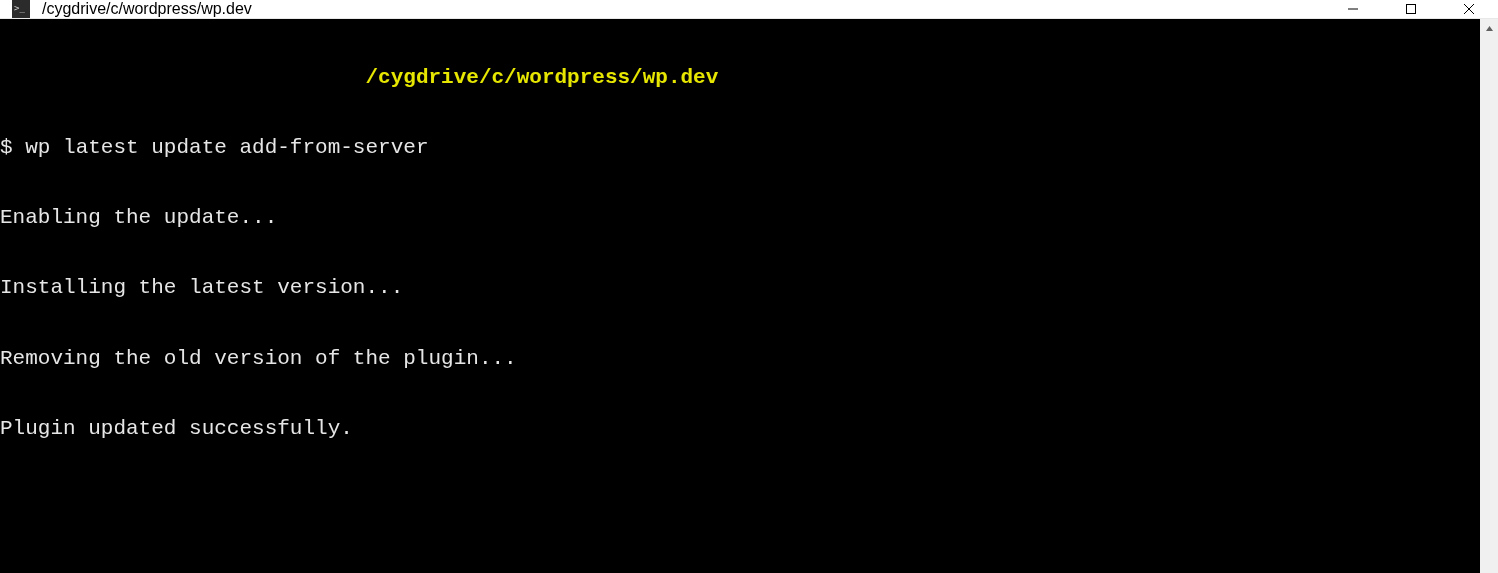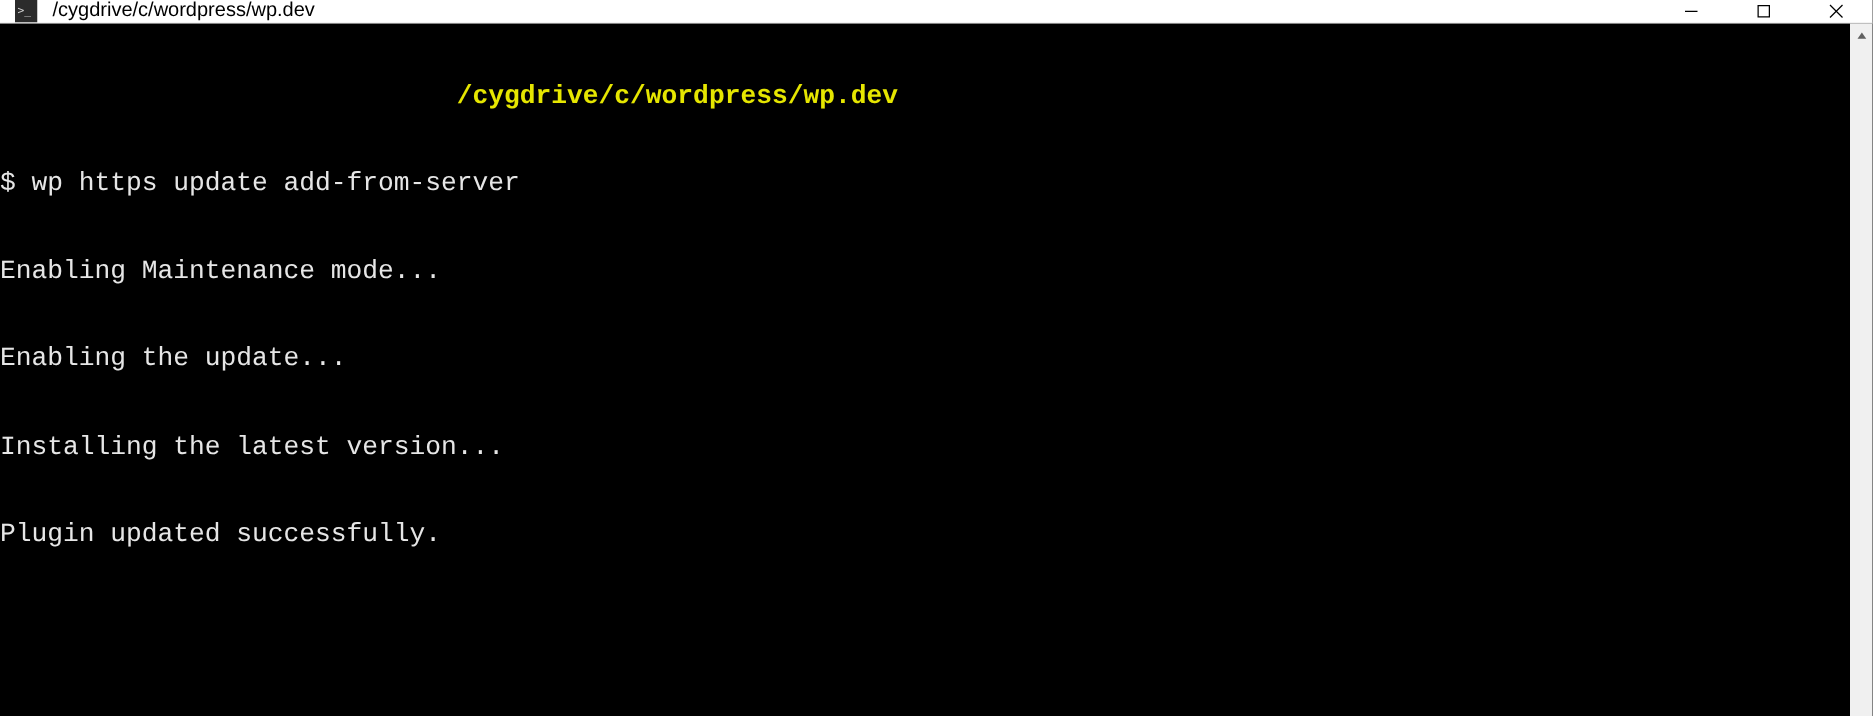--- a/index.html
+++ b/index.html
@@ -108,24 +108,24 @@
           <line x1="1" y1="1" x2="11" y2="11" stroke="#000" stroke-width="1"></line>
           <line x1="11" y1="1" x2="1" y2="11" stroke="#000" stroke-width="1"></line>
         </svg>
     </div>
   </div>
 </div>
 
 <div class="terminal-wrap">
   <div class="terminal">
     <div class="term-line"><span class="prompt-green"> </span><span class="cwd-indent">                            </span><span class="cwd">/cygdrive/c/wordpress/wp.dev</span></div>
-    <div class="term-line"><span>$</span> <span>wp https update add-from-server</span></div>
-    <div class="term-line">Enabling Maintenance mode...</div>
+    <div class="term-line"><span>$</span> <span>wp latest update add-from-server</span></div>
     <div class="term-line">Enabling the update...</div>
     <div class="term-line">Installing the latest version...</div>
+    <div class="term-line">Removing the old version of the plugin...</div>
     <div class="term-line">Plugin updated successfully.</div>
     
     
     
     
     
     
     
     
     

